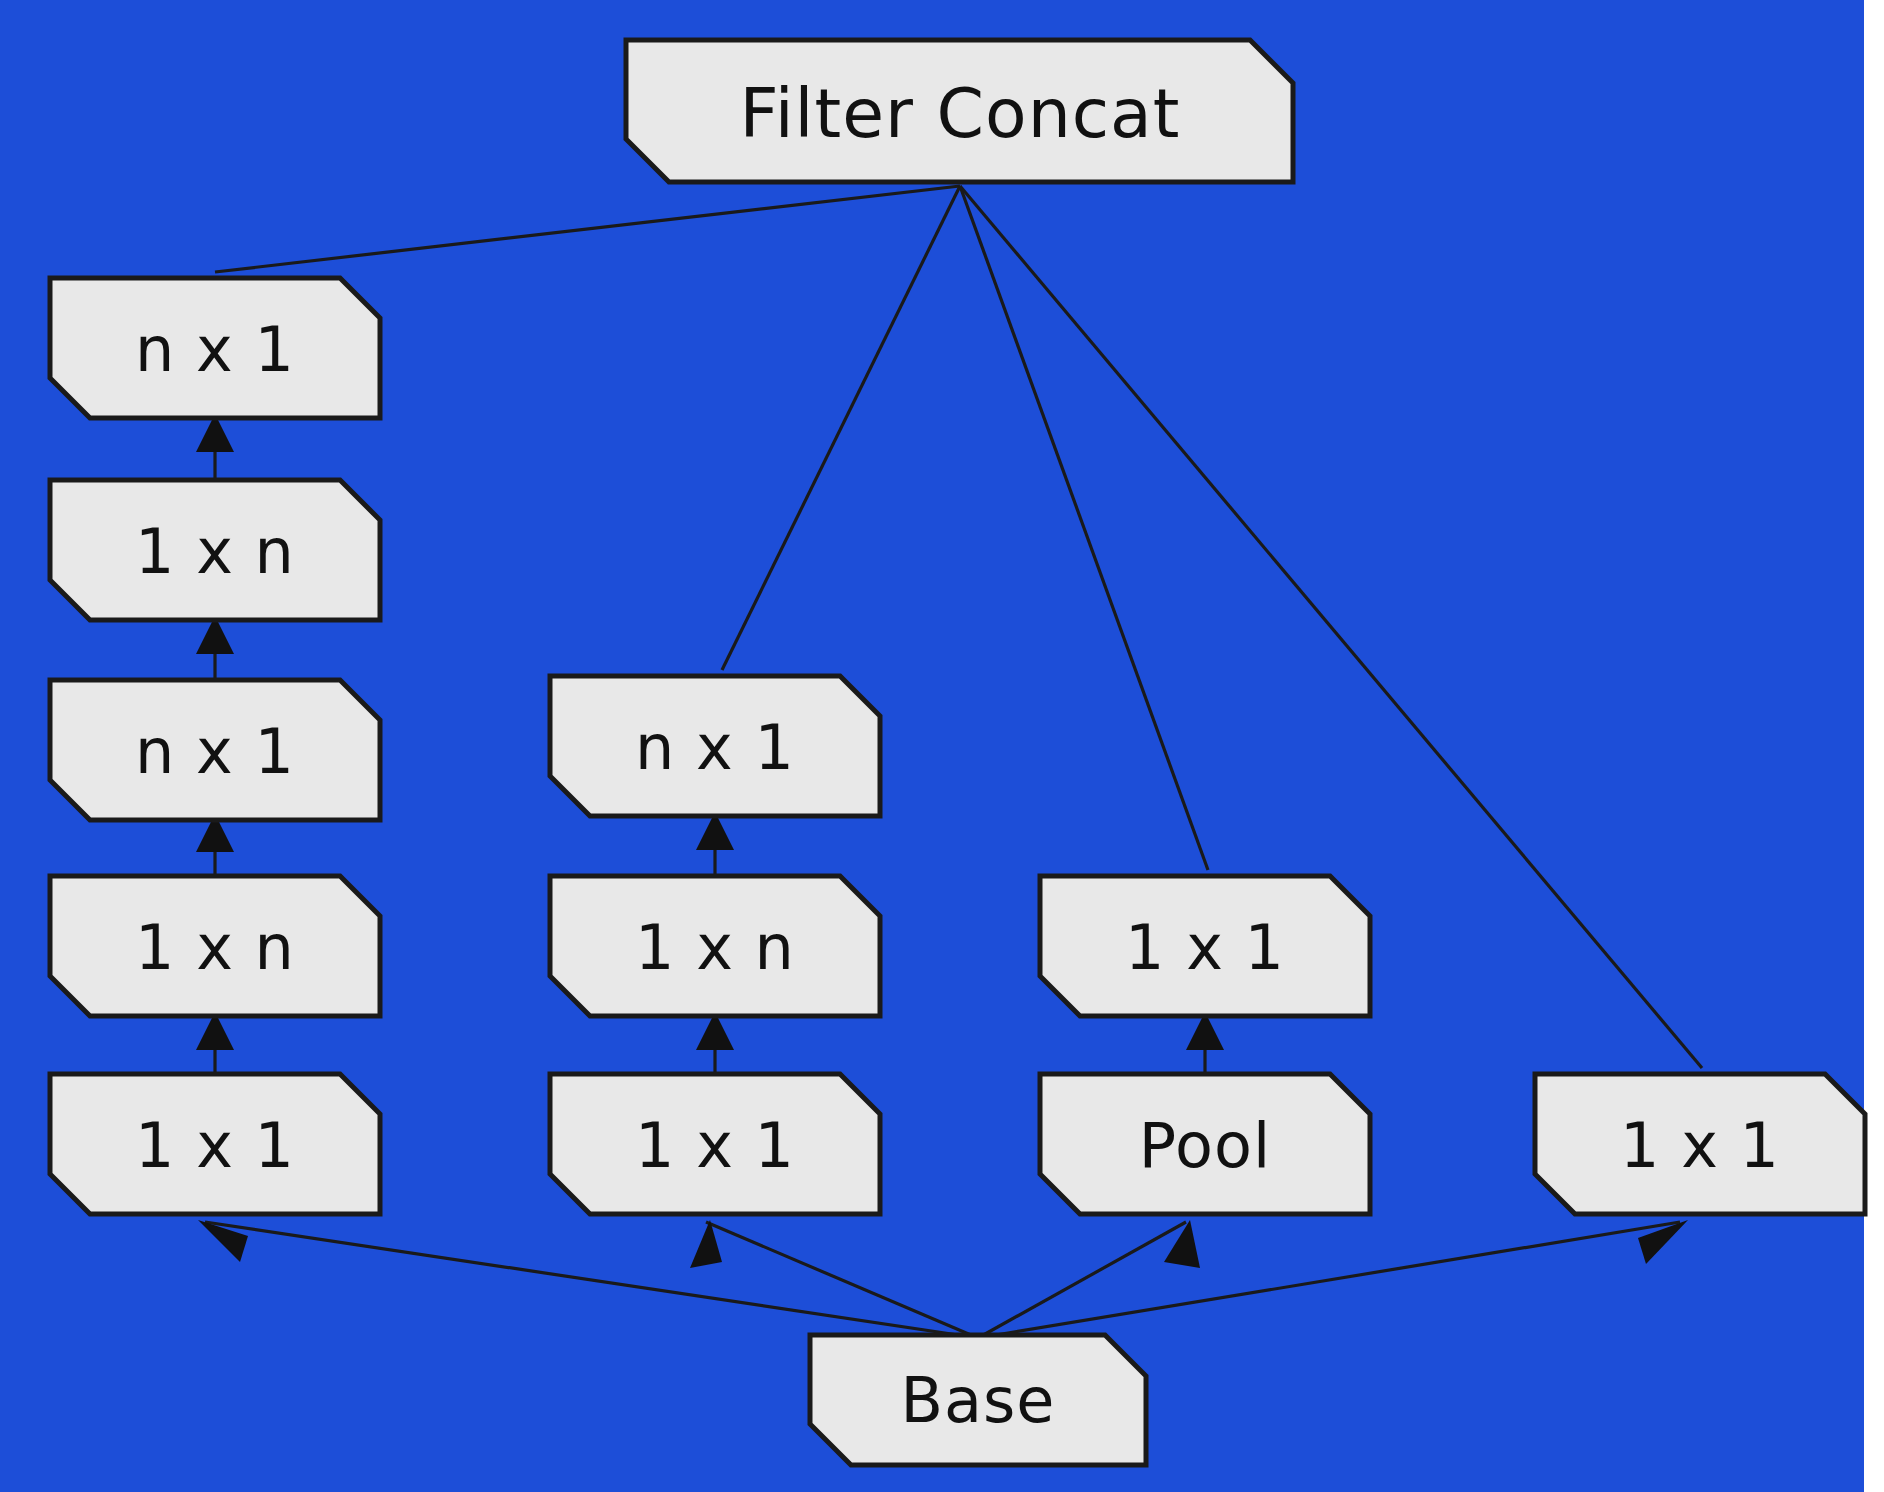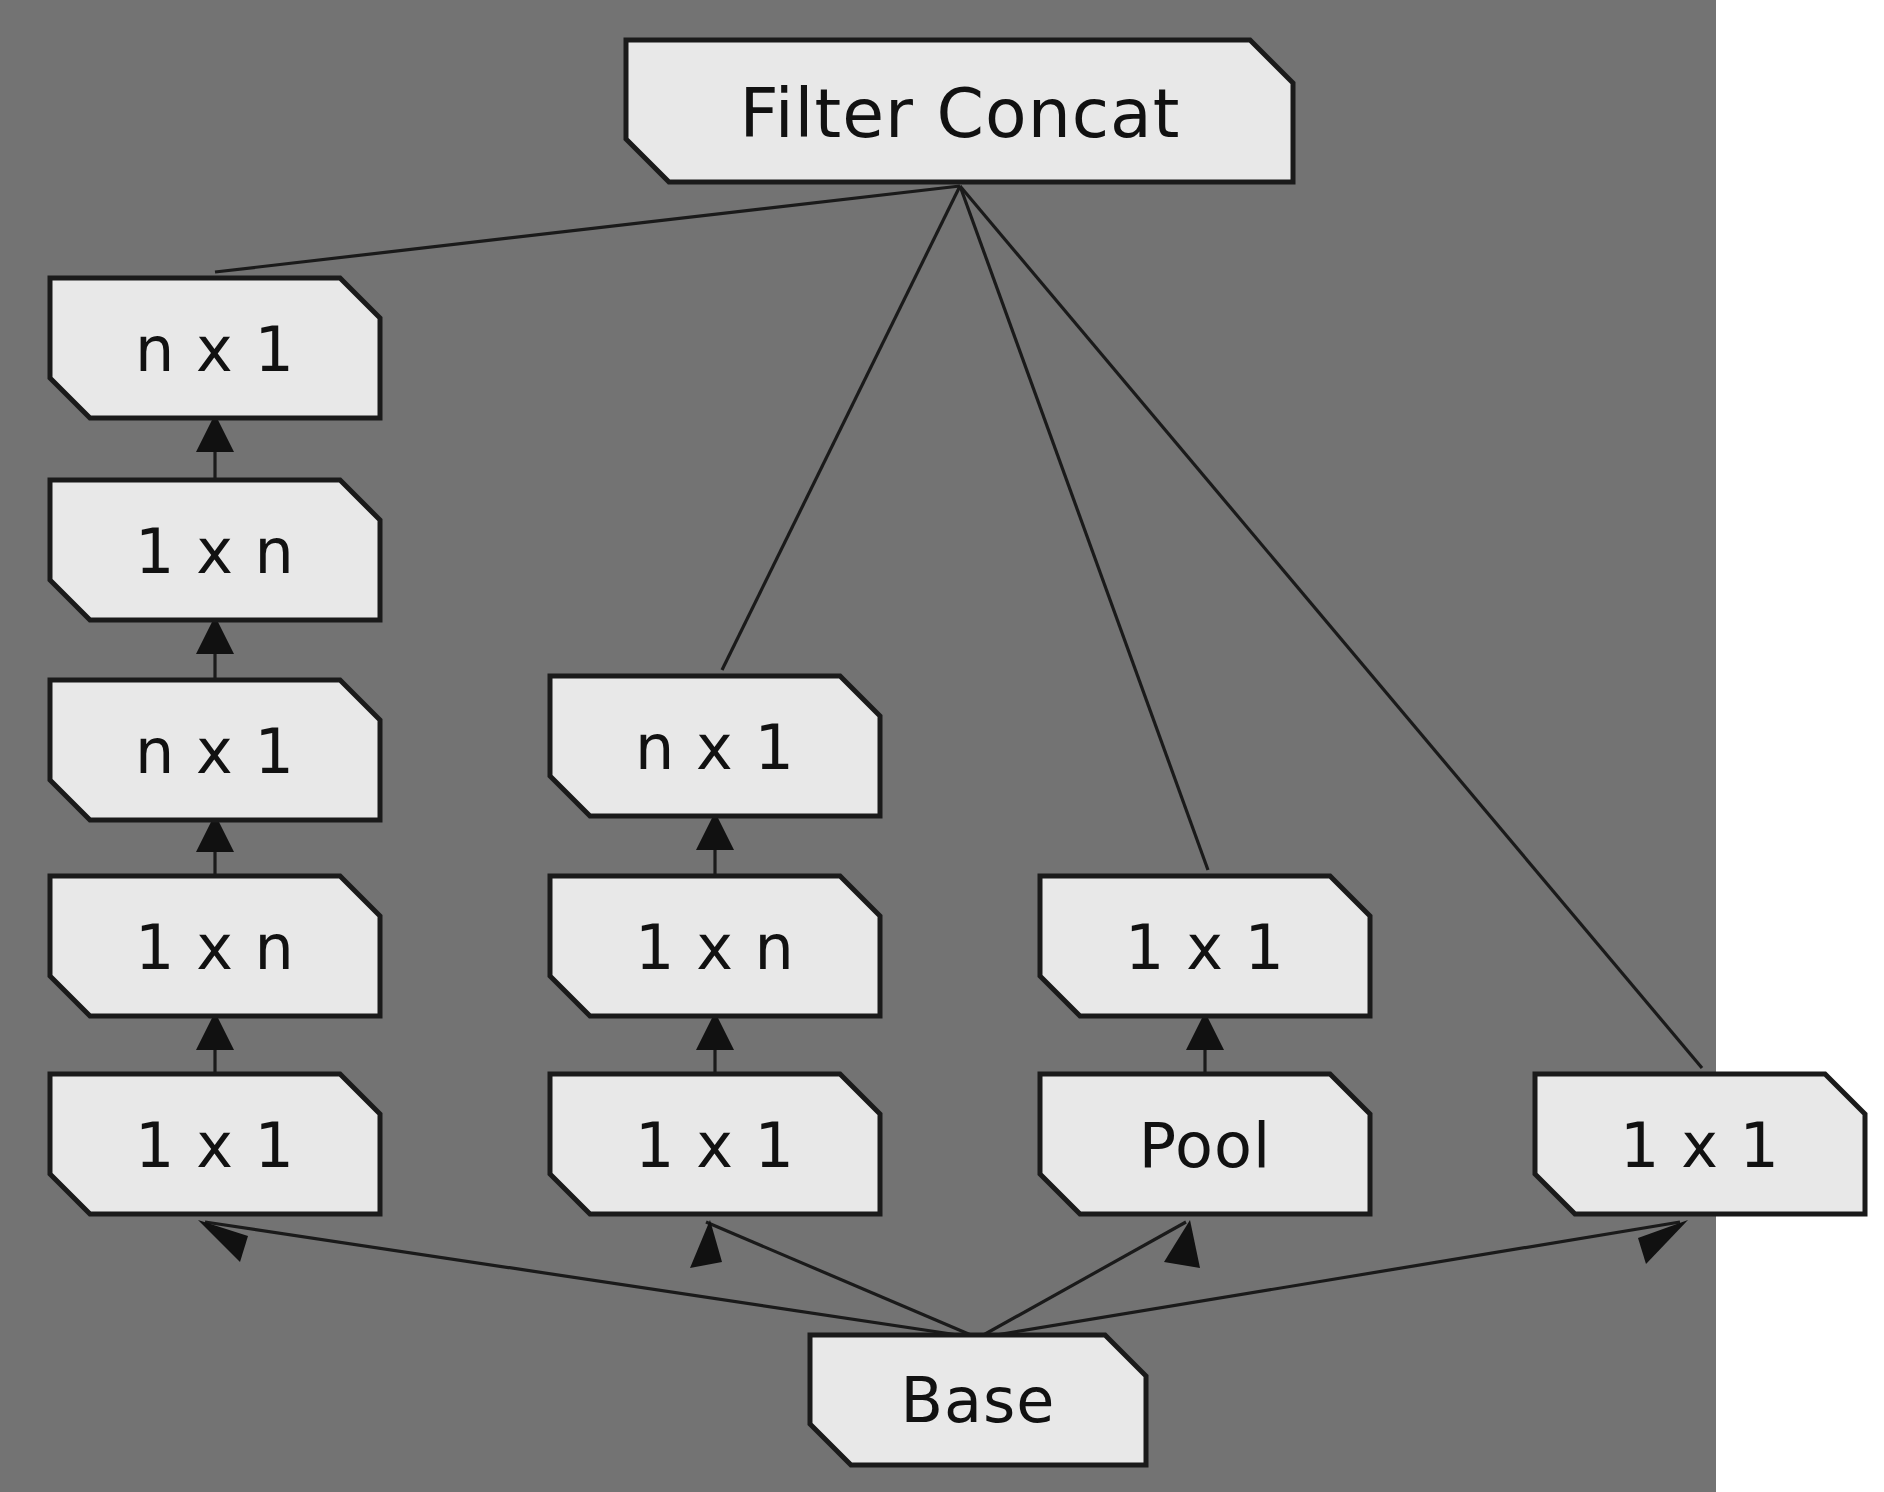--- a/index.html
+++ b/index.html
@@ -8,23 +8,23 @@
     background: #ffffff;
   }
   body {
     width: 1884px;
     height: 1492px;
     font-family: "DejaVu Sans", "Liberation Sans", sans-serif;
     overflow: hidden;
   }
   #diagram-root {
     position: relative;
-    width: 1716px;
+    width: 1864px;
     height: 1492px;
-    background: #737373;
+    background: #1d4ed8;
   }
   svg.diagram {
     display: block;
     width: 1884px;
     height: 1492px;
   }
   .node-shape {
     fill: #e8e8e8;
     stroke: #1a1a1a;
     stroke-width: 5;

